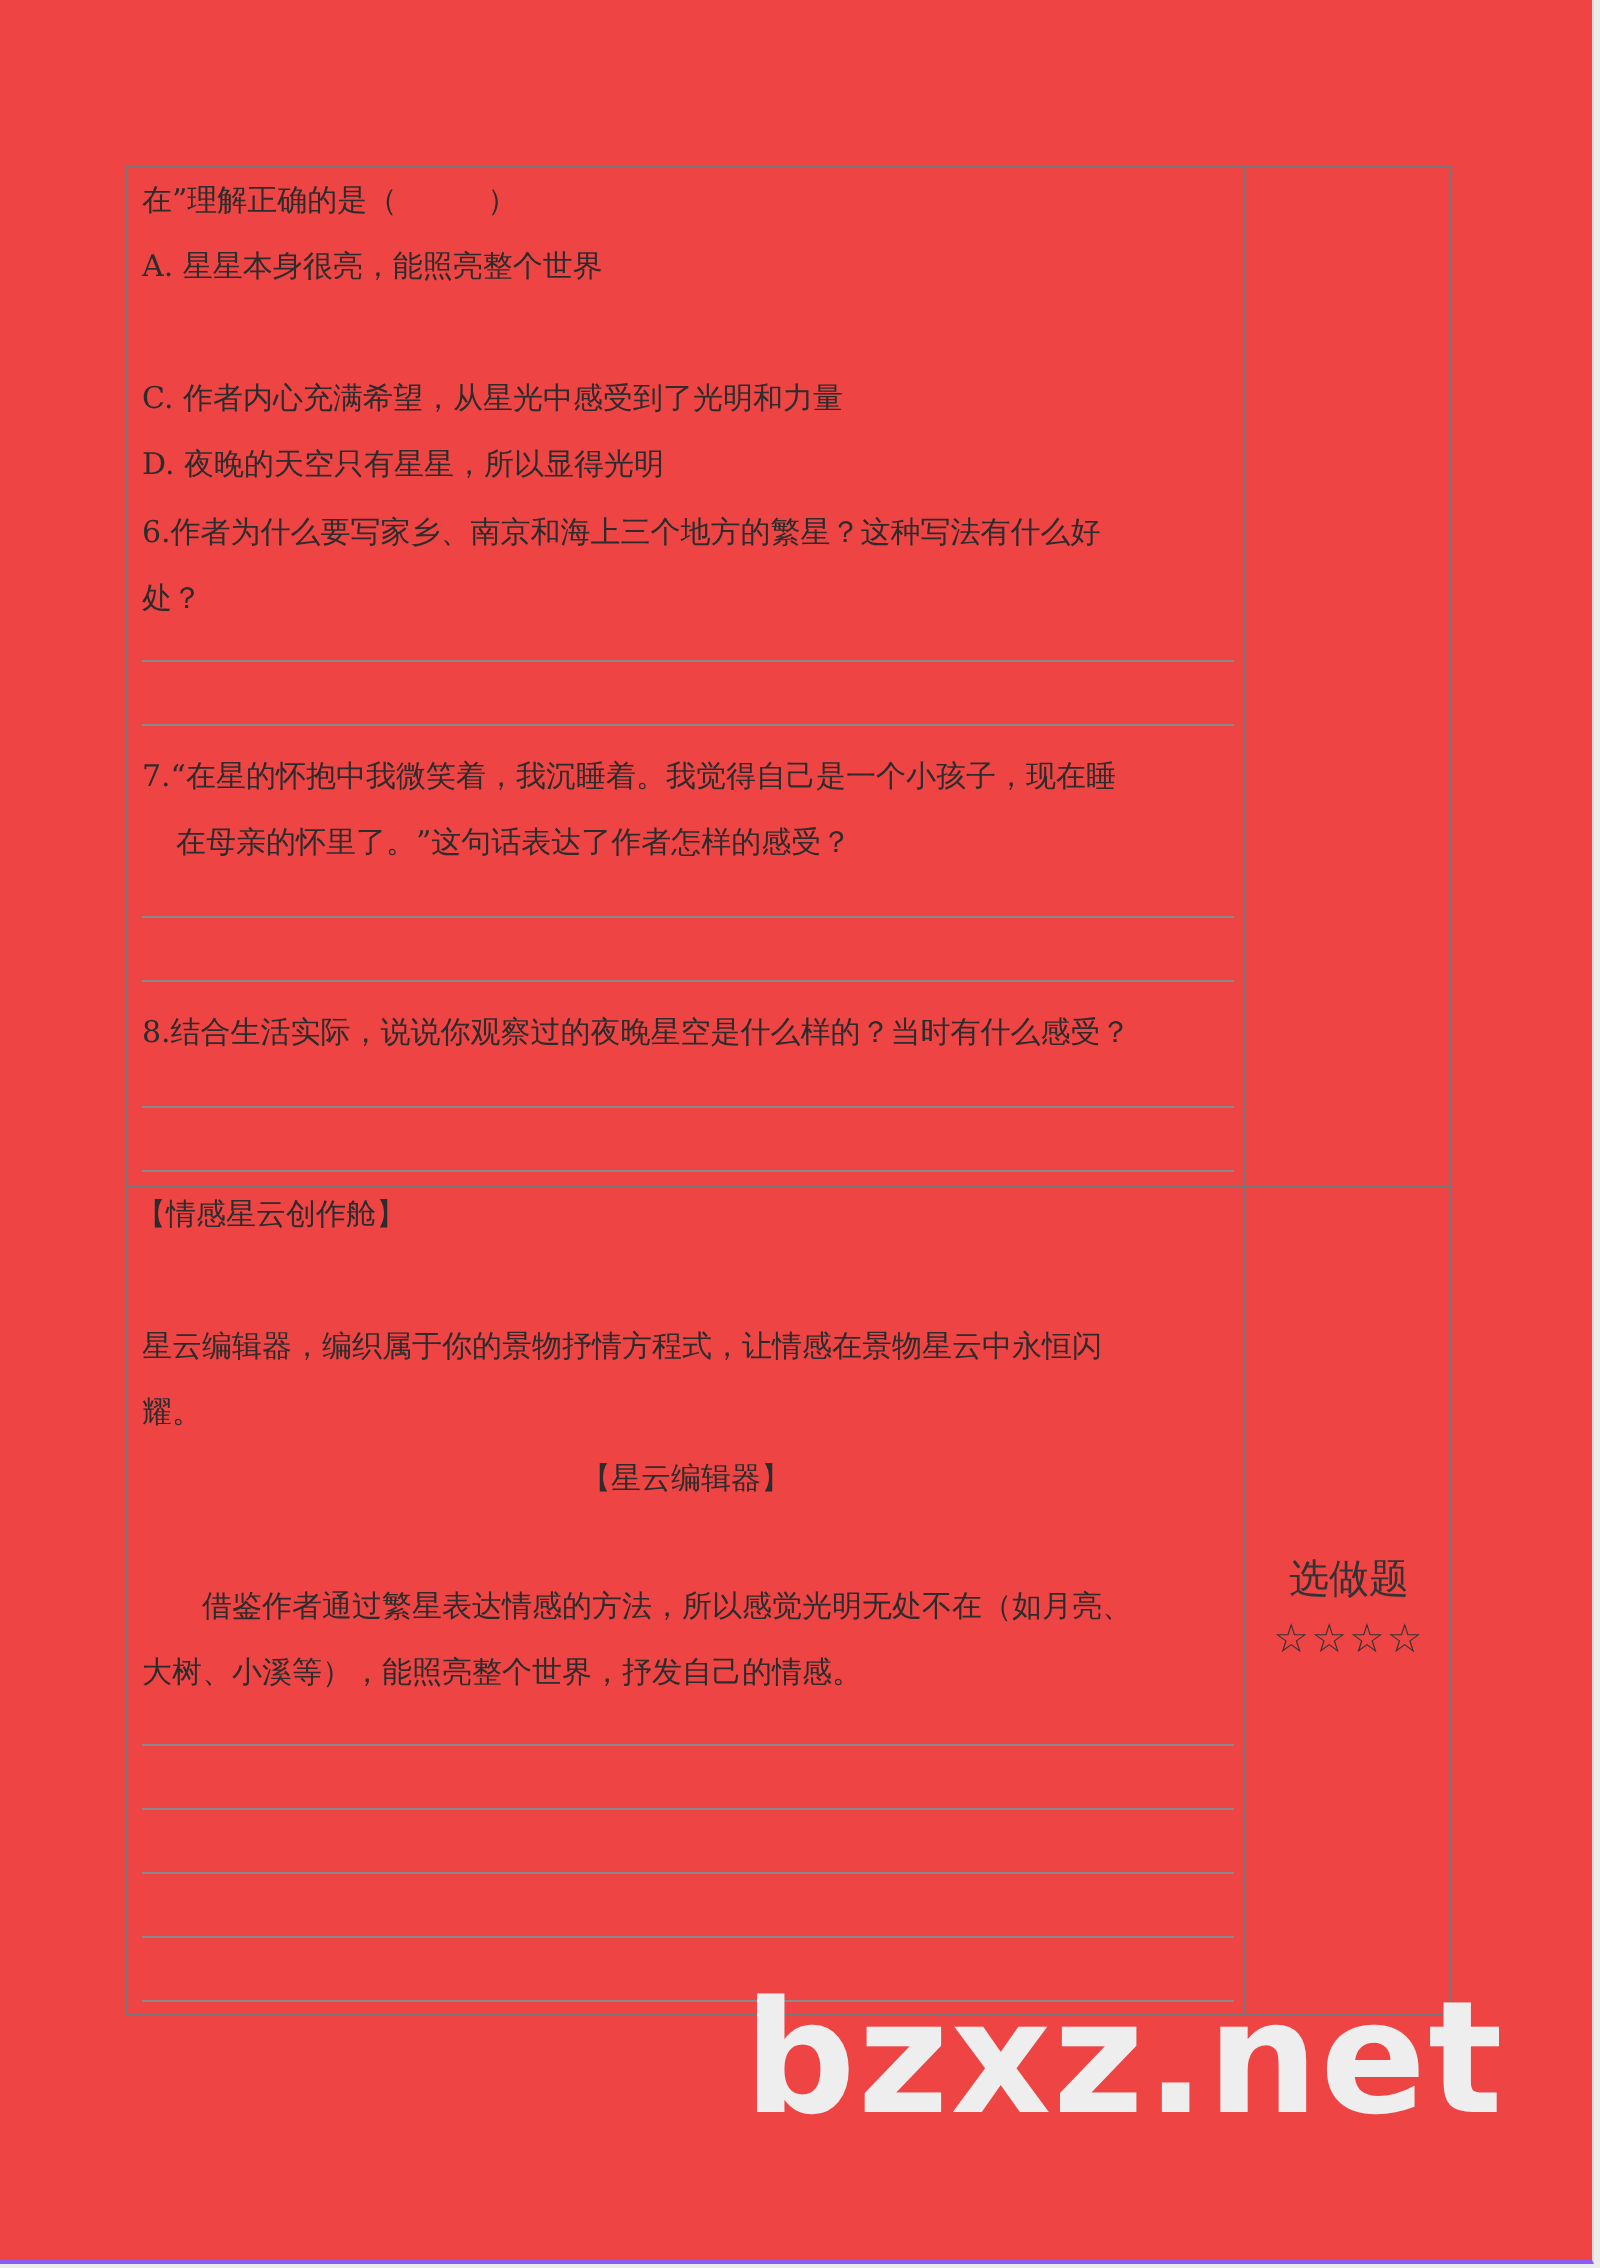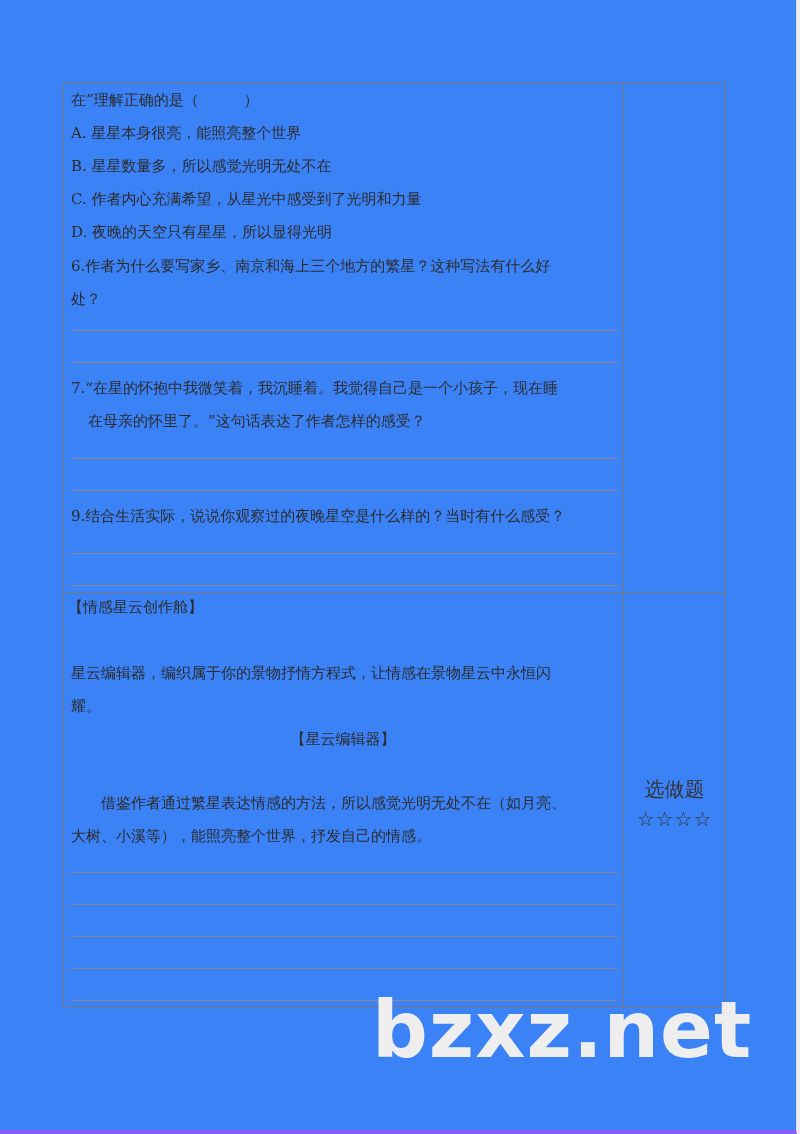--- a/index.html
+++ b/index.html
@@ -4,22 +4,22 @@
   <style>
     html, body { margin: 0; padding: 0; }
     body {
       width: 800px; height: 1134px; position: relative; overflow: hidden;
       background: #ececec;
       font-family: "DejaVu Serif", "Liberation Serif", serif;
       color: #2a2a2a;
     }
     .page {
       position: absolute; left: 0; top: 0; width: 796px; height: 1130px;
-      background: #3b82f6;
-      border-right: 1px solid #dcdcdc; border-bottom: 4px solid #8b5cf6;
+      background: #ef4444;
+      border-right: 1px solid #dcdcdc; border-bottom: 2px solid #8b5cf6;
     }
     .tbl {
       position: absolute; left: 63px; top: 83px; width: 663px; height: 925px;
       border: 1px solid #777;
       box-sizing: border-box;
     }
     .vdiv { position: absolute; left: 558px; top: 0; bottom: 0; width: 0; border-left: 1px solid #777; }
     .hdiv { position: absolute; left: 0; right: 0; top: 509px; height: 0; border-top: 1px solid #777; }
     .txt {
       position: absolute; font-size: 15px; line-height: 20px; white-space: nowrap;
@@ -44,35 +44,34 @@
 </head>
 <body>
 
 <div class="page">
   <div class="tbl">
     <div class="vdiv"></div>
     <div class="hdiv"></div>
 
     <div class="txt" style="left:7px; top:6px;">在”理解正确的是（　　　）</div>
     <div class="txt" style="left:7px; top:39px;">A.  星星本身很亮，能照亮整个世界</div>
-    <div class="txt" style="left:7px; top:72px;">B.  星星数量多，所以感觉光明无处不在</div>
     <div class="txt" style="left:7px; top:105px;">C.  作者内心充满希望，从星光中感受到了光明和力量</div>
     <div class="txt" style="left:7px; top:138px;">D.  夜晚的天空只有星星，所以显得光明</div>
 
     <div class="txt" style="left:7px; top:172px;">6.作者为什么要写家乡、南京和海上三个地方的繁星？这种写法有什么好</div>
     <div class="txt" style="left:7px; top:205px;">处？</div>
     <div class="ans-line" style="top:246px;"></div>
     <div class="ans-line" style="top:278px;"></div>
 
     <div class="txt" style="left:7px; top:294px;">7.“在星的怀抱中我微笑着，我沉睡着。我觉得自己是一个小孩子，现在睡</div>
     <div class="txt" style="left:24px; top:327px;">在母亲的怀里了。”这句话表达了作者怎样的感受？</div>
     <div class="ans-line" style="top:374px;"></div>
     <div class="ans-line" style="top:406px;"></div>
 
-    <div class="txt" style="left:7px; top:422px;">9.结合生活实际，说说你观察过的夜晚星空是什么样的？当时有什么感受？</div>
+    <div class="txt" style="left:7px; top:422px;">8.结合生活实际，说说你观察过的夜晚星空是什么样的？当时有什么感受？</div>
     <div class="ans-line" style="top:469px;"></div>
     <div class="ans-line" style="top:501px;"></div>
 
     <div class="txt" style="left:4px; top:513px;">【情感星云创作舱】</div>
     <div class="txt" style="left:7px; top:579px;">星云编辑器，编织属于你的景物抒情方程式，让情感在景物星云中永恒闪</div>
     <div class="txt" style="left:7px; top:612px;">耀。</div>
 
     <div class="txt center" style="left:0; width:558px; top:645px;">【星云编辑器】</div>
     <div class="txt" style="left:37px; top:709px;">借鉴作者通过繁星表达情感的方法，所以感觉光明无处不在（如月亮、</div>
     <div class="txt" style="left:7px; top:742px;">大树、小溪等），能照亮整个世界，抒发自己的情感。</div>

